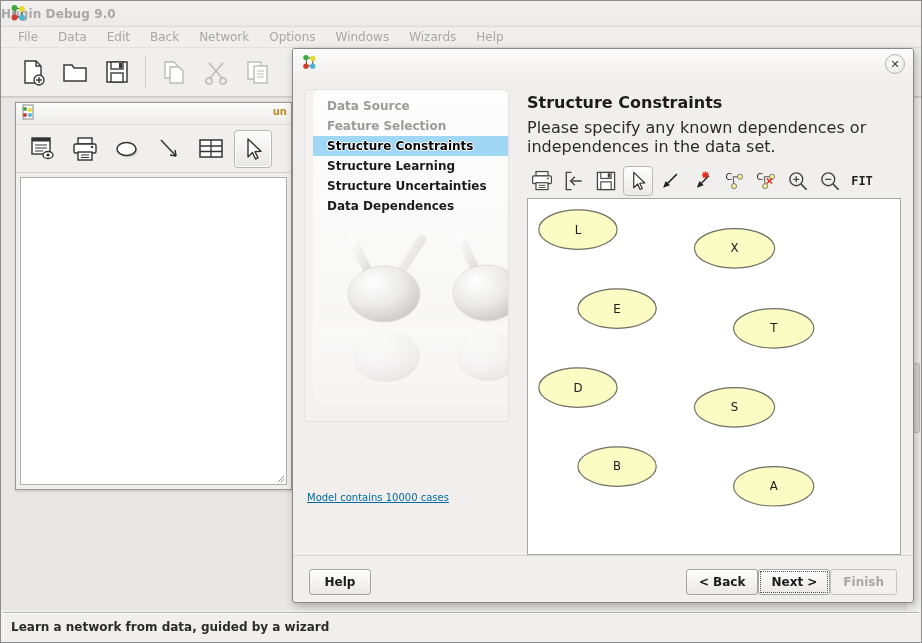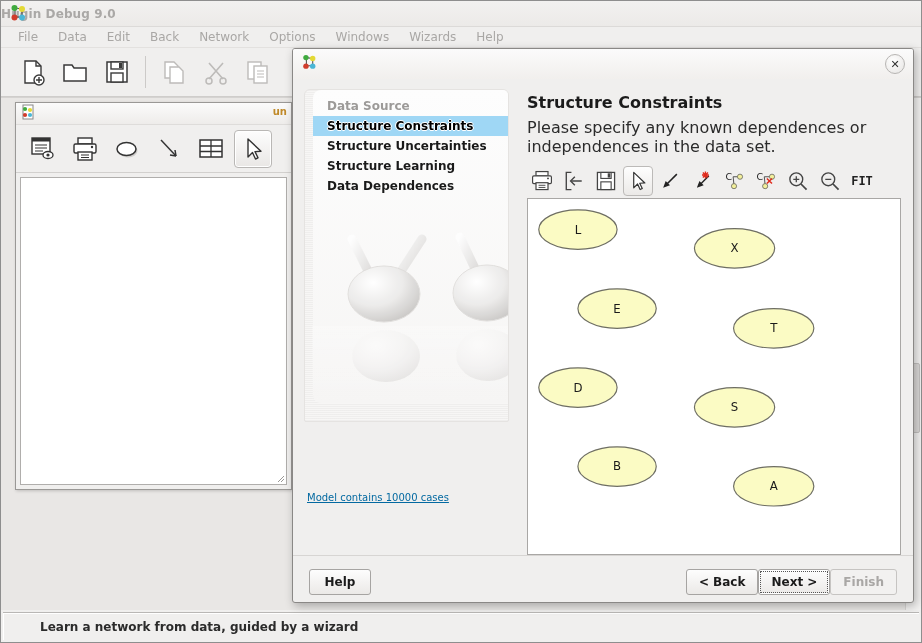--- a/index.html
+++ b/index.html
@@ -134,21 +134,21 @@
   
   #statusbar {
     flex:0 0 28px; height:28px;
     background:#f0efee;
     border-top:1px solid #b9b7b5;
     display:flex; align-items:center;
     margin:2px; padding-left:8px;
     box-shadow:inset 1px 1px 0 #fff;
   }
   #statusbar .status-text {
-    font-size:12px; font-weight:bold; color:#2b2b2b;margin-left:29px;
+    font-size:12px; font-weight:bold; color:#2b2b2b;
   }
 
   
   #wizard {
     position:absolute; left:292px; top:48px; width:622px; height:555px;
     background:#f0efee;
     border:1px solid #8a8886;
     border-radius:3px;
     box-shadow:2px 3px 10px rgba(0,0,0,.28);
     display:flex; flex-direction:column;
@@ -478,23 +478,24 @@
         </g>
         <g opacity=".5">
           <ellipse cx="74" cy="125" rx="34" ry="26" fill="url(#sph)"></ellipse>
           <ellipse cx="176" cy="124" rx="32" ry="26" fill="url(#sph)"></ellipse>
           <rect x="0" y="95" width="200" height="95" fill="url(#fade)"></rect>
         </g>
       </svg>
 
       <div id="step-list">
         <div class="step done">Data Source</div>
+        <div class="step done">Feature Selection</div>
         <div class="step current">Structure Constraints</div>
+        <div class="step pending">Structure Learning</div>
         <div class="step pending">Structure Uncertainties</div>
-        <div class="step pending">Structure Learning</div>
         <div class="step pending">Data Dependences</div>
       </div>
     </div>
 
     <div id="wiz-main">
       <div id="wiz-heading">Structure Constraints</div>
       <div id="wiz-sub">Please specify any known dependences or independences in the data set.</div>
 
       <div id="graph-toolbar">
         <div class="gtb-btn">

